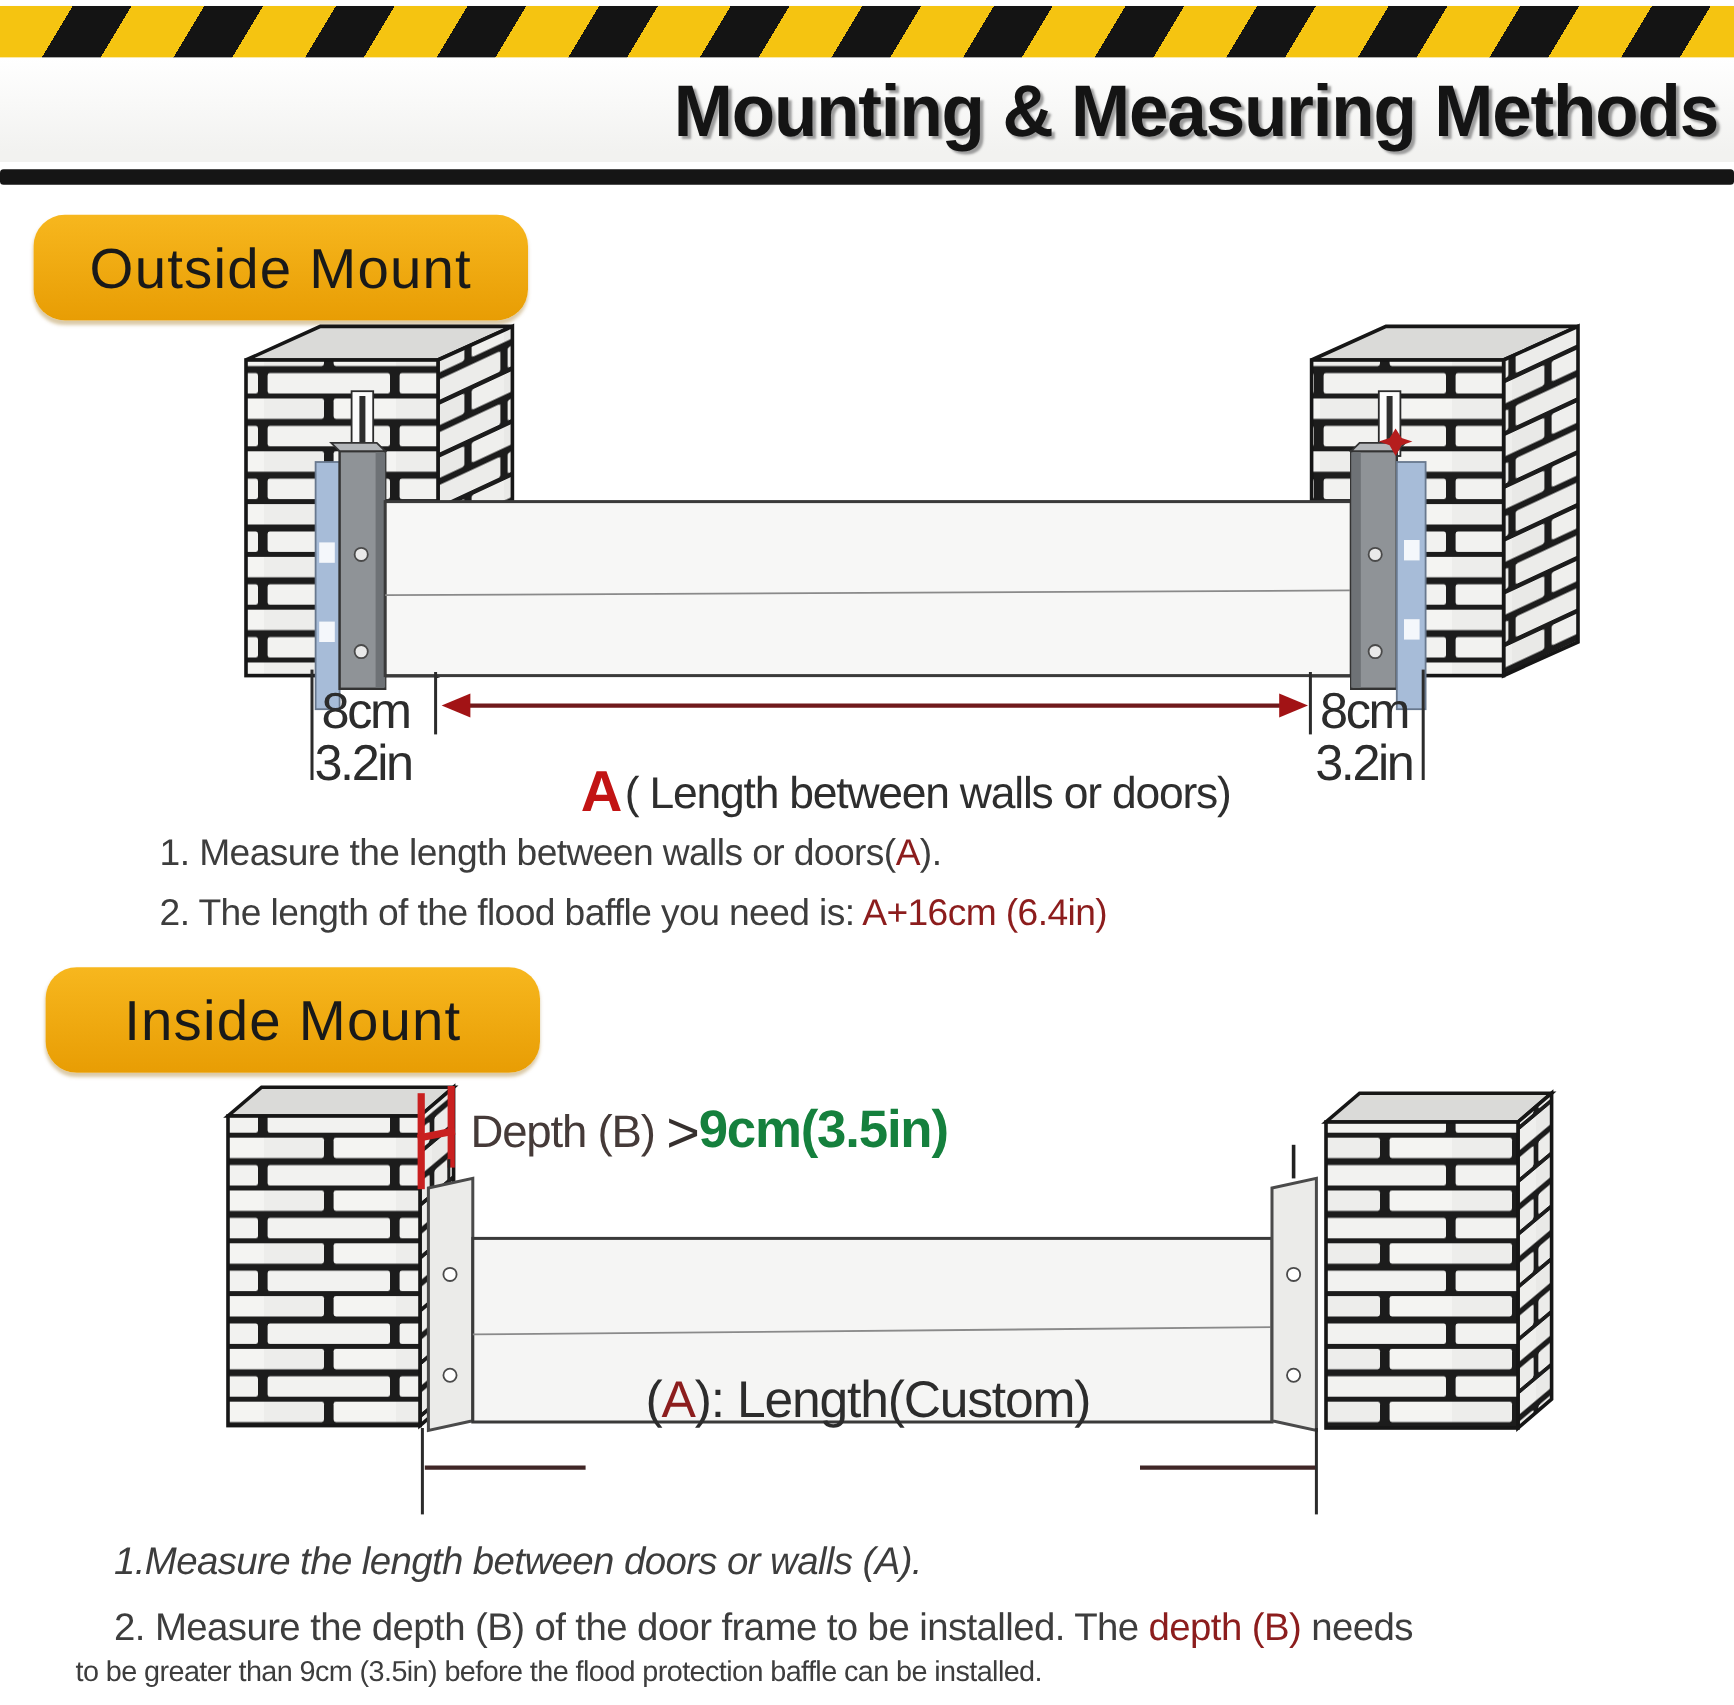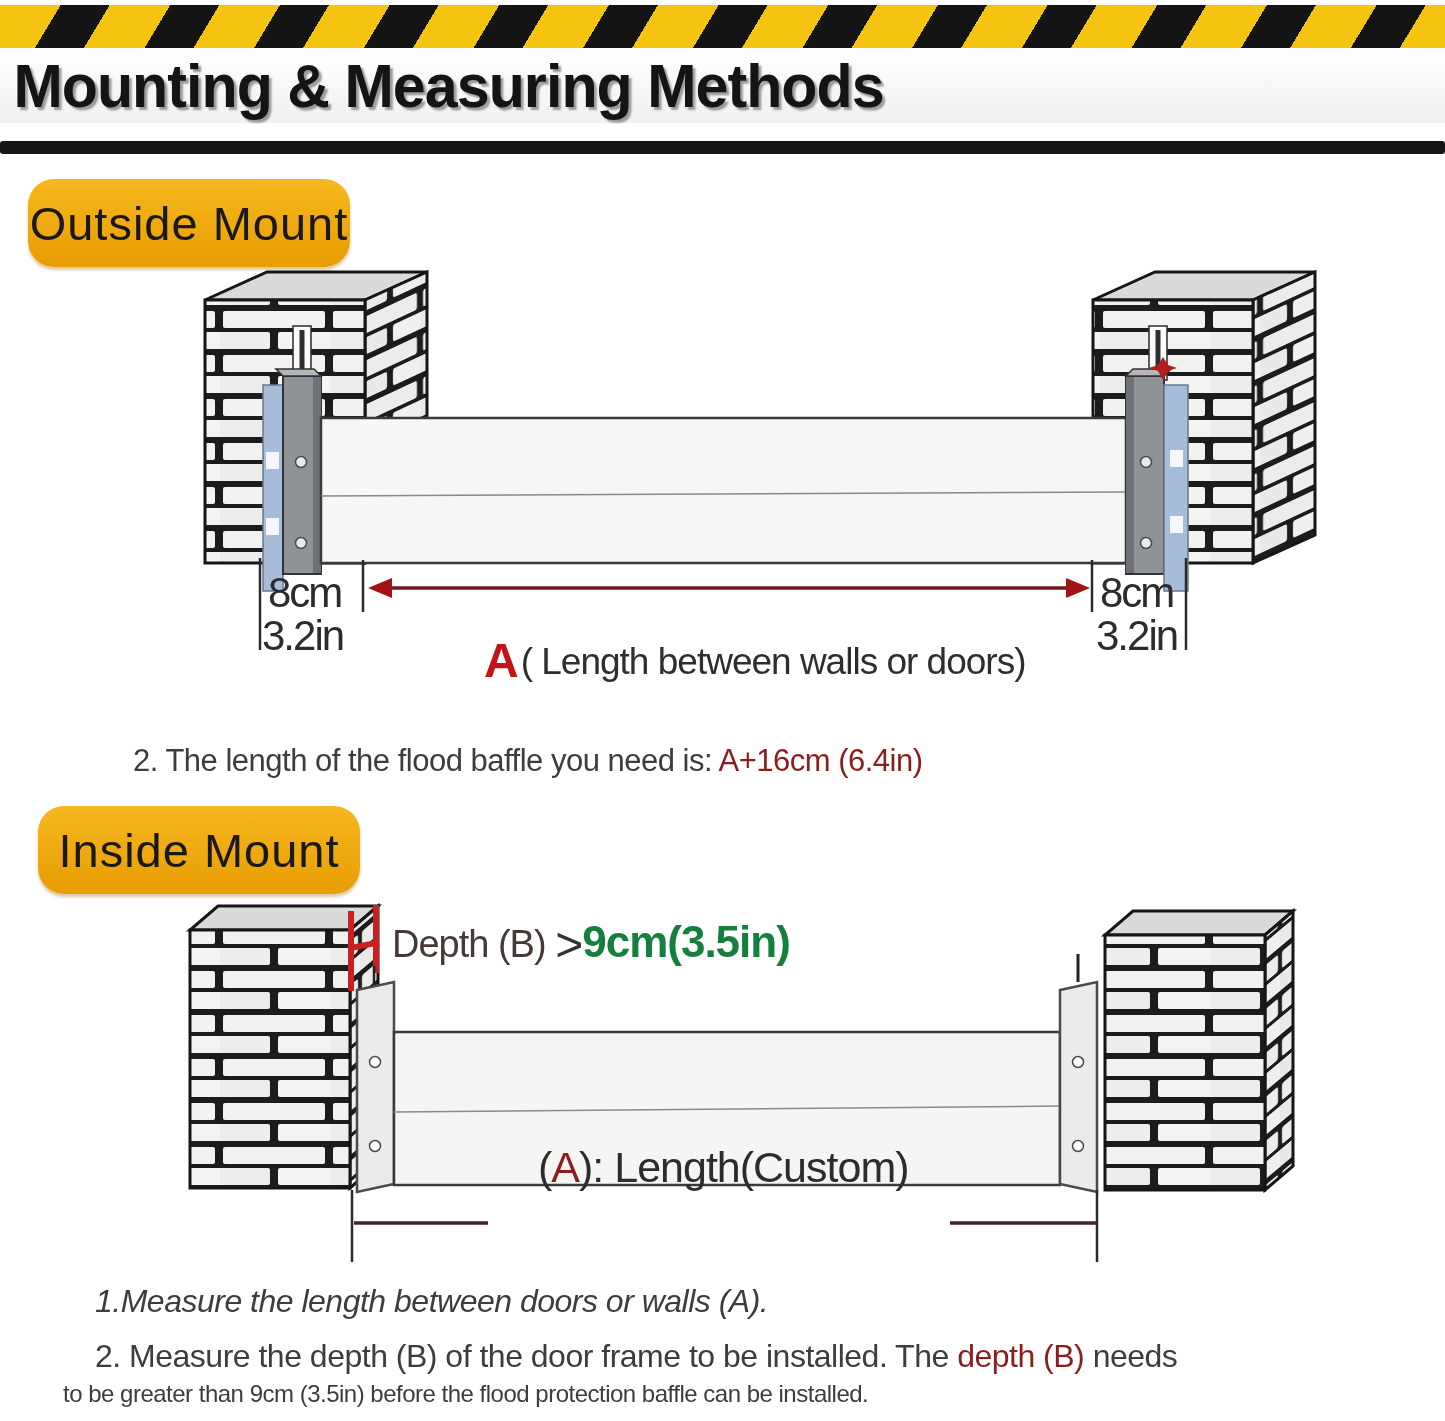--- a/index.html
+++ b/index.html
@@ -7,32 +7,32 @@
     position:relative;width:1445px;height:1421px;overflow:hidden;
     background:#ffffff;font-family:"Liberation Sans","DejaVu Sans",sans-serif;
   }
   
   .hazard{
     position:absolute;left:0;top:5px;width:100%;height:43px;
     background:repeating-linear-gradient(121deg,#f5c411 0 52px,#141414 52px 94px);
     box-shadow:0 2px 3px rgba(0,0,0,.25);
   }
   .title-band{
-    position:absolute;left:0;top:48px;width:100%;height:75px;
+    position:absolute;left:0;top:48px;width:100%;height:87px;
     background:linear-gradient(180deg,#ffffff 0%,#f2f2f0 90%);
-    display:flex;align-items:center;justify-content:flex-start;
+    display:flex;align-items:center;justify-content:flex-end;
   }
   .page-title{
     font-size:61px;font-weight:700;letter-spacing:-1px;color:#141414;
     text-shadow:3px 3px 2px #9b9b9b;transform:scaleX(.97);
   }
   .black-bar{position:absolute;left:0;top:141px;width:100%;height:13px;background:#151515;border-radius:3px;}
   
   .badge{
-    position:absolute;width:322px;height:88px;border-radius:26px;
+    position:absolute;width:412px;height:88px;border-radius:26px;
     background:linear-gradient(180deg,#f7b71e 0%,#eda societal00 100%);
     background:linear-gradient(180deg,#f7b71e 0%,#e89d04 100%);
     box-shadow:0 3px 3px rgba(150,100,0,.35);
     display:flex;align-items:center;justify-content:center;
     font-size:47px;color:#191919;letter-spacing:1px;
   }
   .badge-outside{left:28px;top:179px;}
   .badge-inside{left:28px;top:806px;margin-left:10px;}
   
   .art{position:absolute;left:0;top:0;width:1445px;height:1421px;}
@@ -212,20 +212,23 @@
   </svg>
 
   <div class="lbl dim-num out-left-cm">8cm</div>
   <div class="lbl dim-num out-left-in">3.2in</div>
   <div class="lbl arrow-label">
     <span class="redA">A</span><span class="rest">( Length between walls or doors)</span>
   </div>
   <div class="lbl dim-num out-right-cm">8cm</div>
   <div class="lbl dim-num out-right-in">3.2in</div>
 
+  <div class="lbl step out-step1">
+    <span>1. Measure the length between walls or doors(</span><span class="red-accent">A</span><span>).</span>
+  </div>
   <div class="lbl step out-step2">
     <span>2. The length of the flood baffle you need is: </span><span class="red-accent">A+16cm (6.4in)</span>
   </div>
 
   <div class="lbl depth-label">
     <span class="pre">Depth (B) </span><span class="gt">&gt;</span><span class="val">9cm(3.5in)</span>
   </div>
   <div class="lbl len-label">
     <span>(</span><span class="red-accent">A</span><span>): Length(Custom)</span>
   </div>

